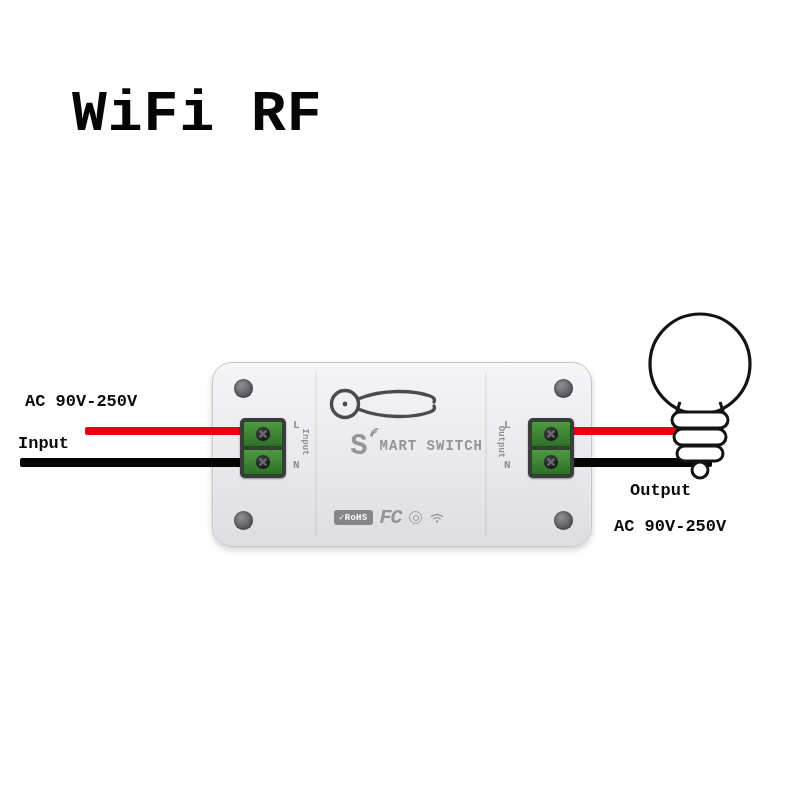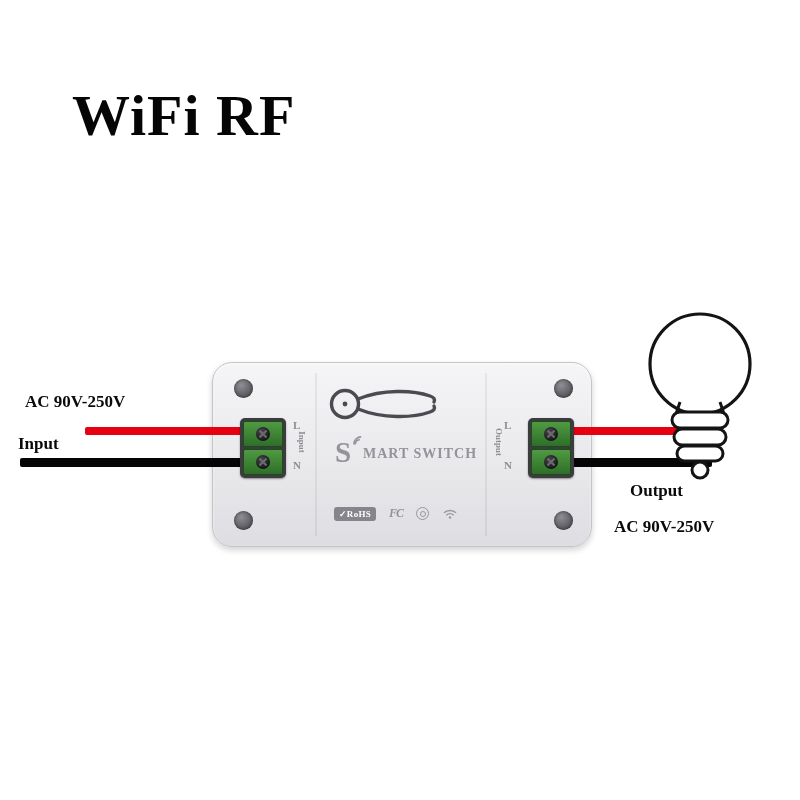--- a/index.html
+++ b/index.html
@@ -1,17 +1,17 @@
 <!DOCTYPE html>
 <html><head>
 <meta charset="utf-8">
 <style>
   html,body{margin:0;padding:0;background:#fff;}
   .canvas{position:relative;width:800px;height:592px;background:#ffffff;overflow:hidden;
-          font-family:Liberation Serif, serif;color:#0a0a0a;}
+          font-family:Liberation Mono, monospace;color:#0a0a0a;}
 
   
   .title{position:absolute;left:72px;top:82px;margin:0;font-size:58px;font-weight:800;
          letter-spacing:1px;color:#050505;}
 
   
   .big-label{position:absolute;font-weight:700;font-size:17px;color:#0a0a0a;white-space:nowrap;}
   .lbl-left-voltage{left:25px;top:392px;}
   .lbl-left-input{left:18px;top:434px;}
   .lbl-right-output{left:630px;top:481px;}
@@ -36,31 +36,31 @@
 
   .screw{position:absolute;width:19px;height:19px;border-radius:50%;
          background:radial-gradient(circle at 38% 32%,#8f8f95,#55555b 72%);
          box-shadow:inset 0 0 3px rgba(0,0,0,0.55);}
   .sc-tl{left:21px;top:16px;} .sc-tr{left:341px;top:16px;}
   .sc-bl{left:21px;top:148px;} .sc-br{left:341px;top:148px;}
 
   .loop-svg{position:absolute;left:112px;top:20px;}
 
   
-  .brand{position:absolute;left:116px;top:72px;width:154px;text-align:center;
+  .brand{position:absolute;left:116px;top:64px;width:154px;text-align:right;
          color:#93939b;white-space:nowrap;}
   .brand .s{font-size:29px;font-weight:700;vertical-align:-4px;}
   .brand .rest{font-size:14px;font-weight:600;letter-spacing:1px;}
   .brand .sig{vertical-align:12px;margin-left:1px;}
   .specs{position:absolute;left:126px;top:99px;font-size:11px;line-height:14px;
          color:#97979e;font-weight:600;}
-  .certs{position:absolute;left:121px;top:143px;display:flex;align-items:center;gap:13px;}
+  .certs{position:absolute;left:121px;top:143px;display:flex;align-items:center;gap:7px;}
   .rohs{background:#85858c;color:#fff;font-size:9px;padding:2px 5px;border-radius:3px;
         font-weight:700;letter-spacing:0.3px;}
-  .fcc{font-size:12px;font-weight:800;font-style:italic;color:#93939b;letter-spacing:-1px;}
+  .fcc{font-size:20px;font-weight:800;font-style:italic;color:#93939b;letter-spacing:-1px;}
   .cert-circle{width:13px;height:13px;border:1.5px solid #97979e;border-radius:50%;
                box-sizing:border-box;position:relative;}
   .cert-circle::after{content:"";position:absolute;left:3px;top:3px;width:4px;height:4px;
                border:1px solid #97979e;border-radius:50%;}
 
   .small-label{position:absolute;font-size:11px;color:#8d8d94;font-weight:700;}
   .vert{font-size:9px;transform:rotate(90deg);}
   .ln-l-l{left:80px;top:56px;} .ln-l-n{left:80px;top:96px;} .ln-l-in{left:78px;top:74px;}
   .ln-r-l{left:291px;top:56px;} .ln-r-n{left:291px;top:96px;} .ln-r-out{left:272px;top:74px;}
 

